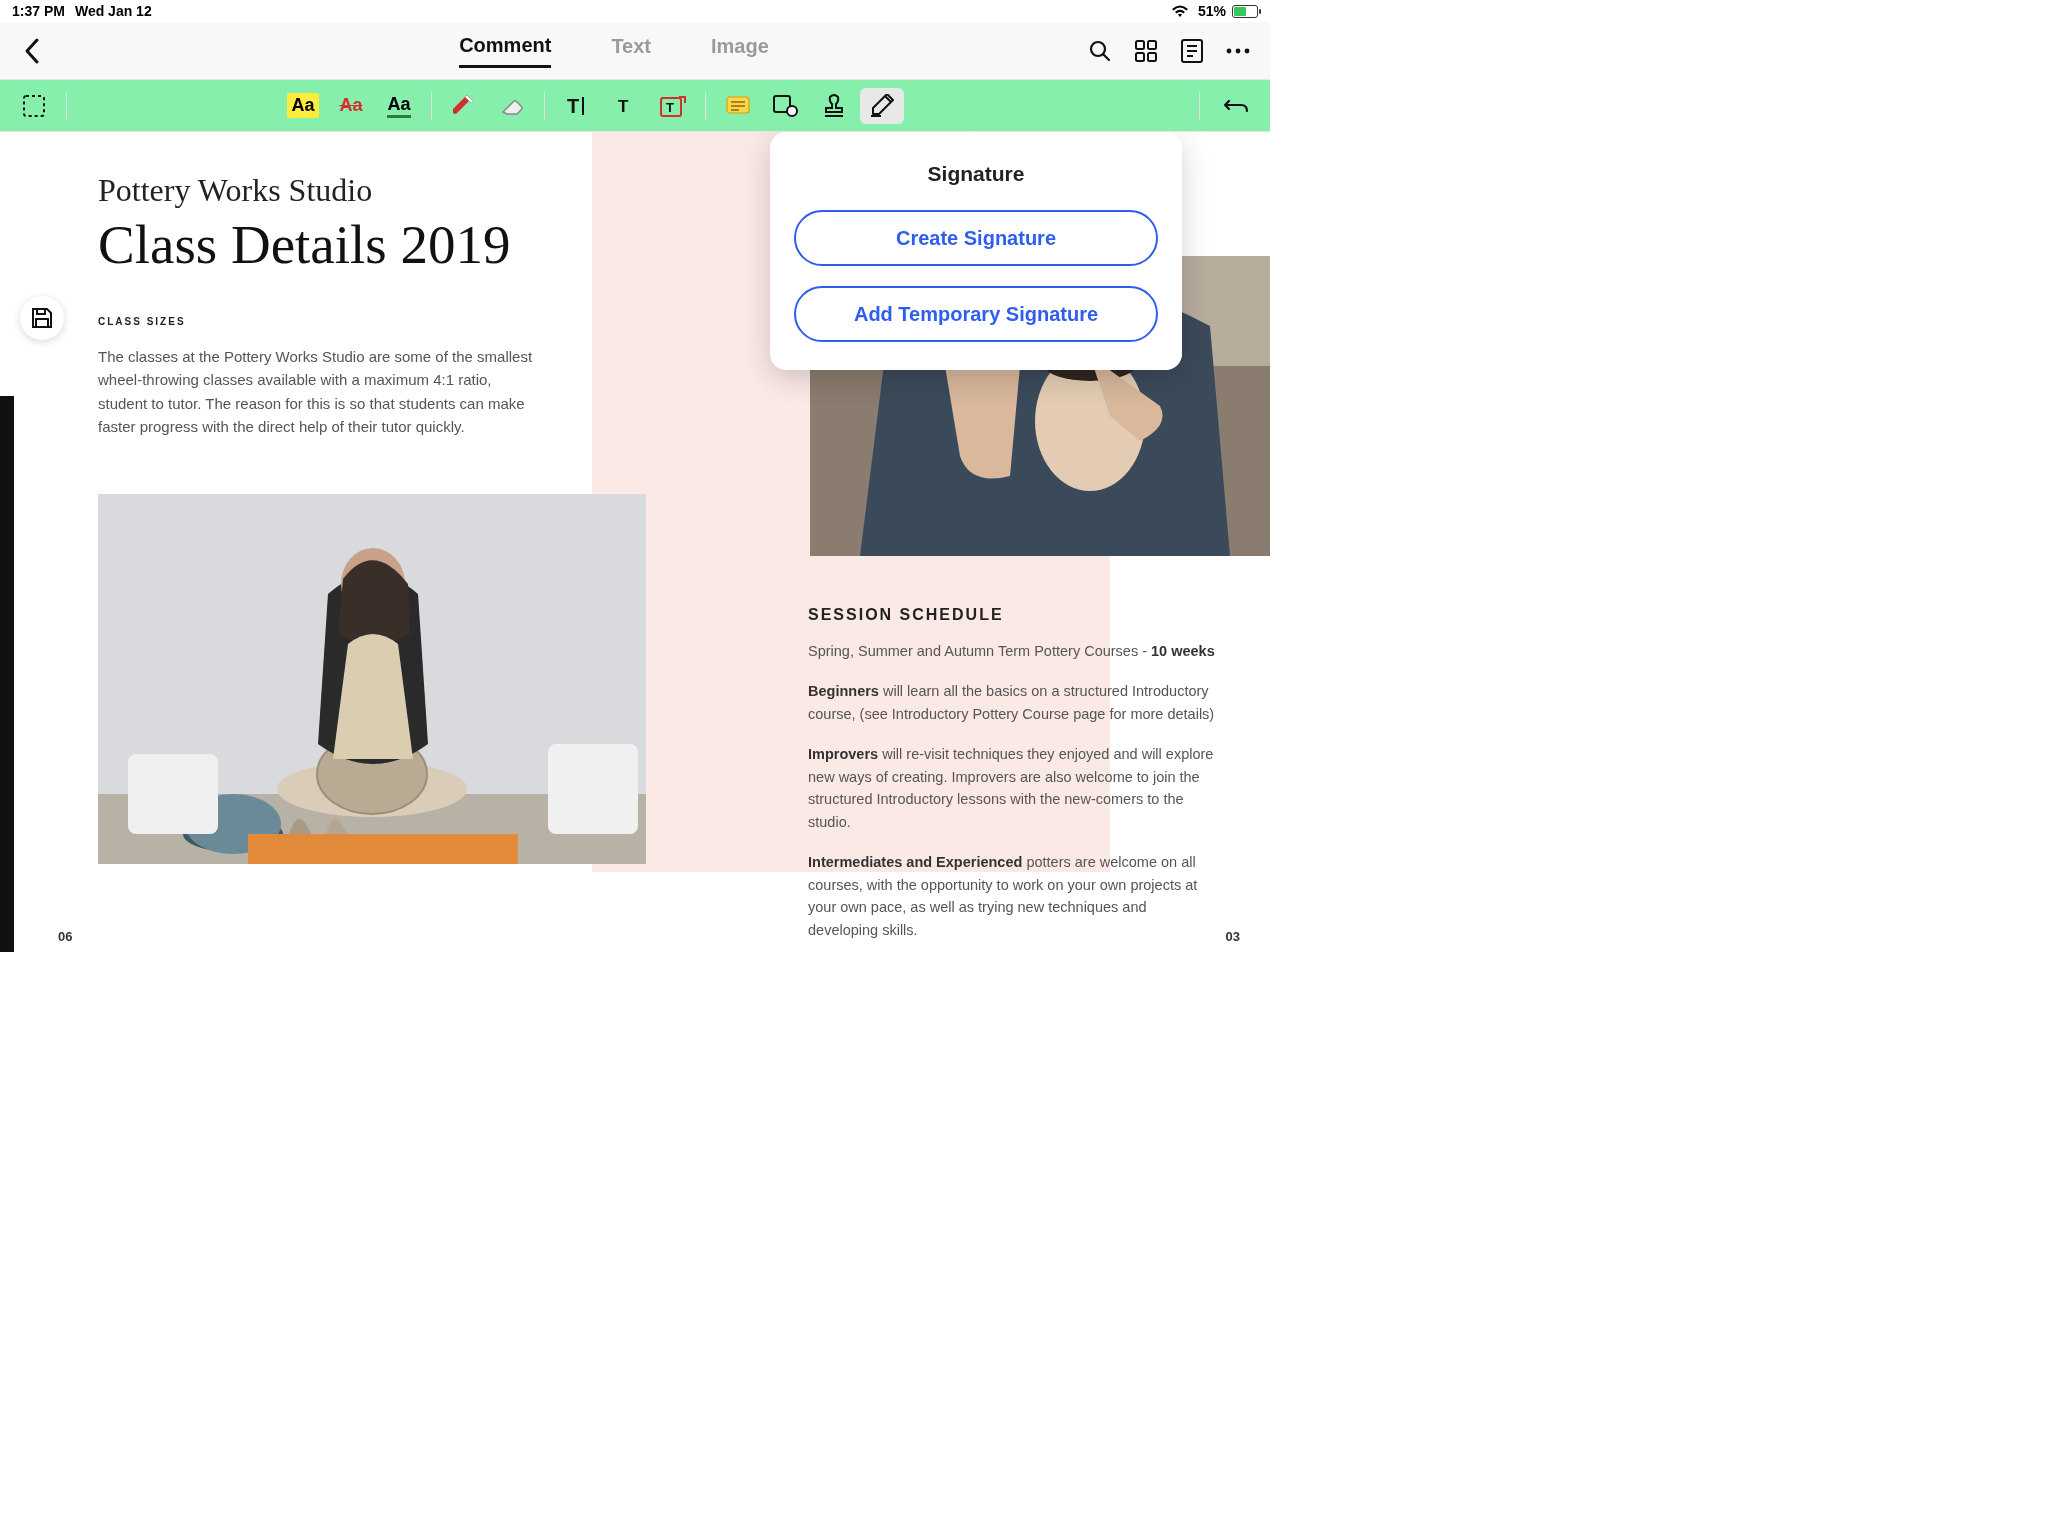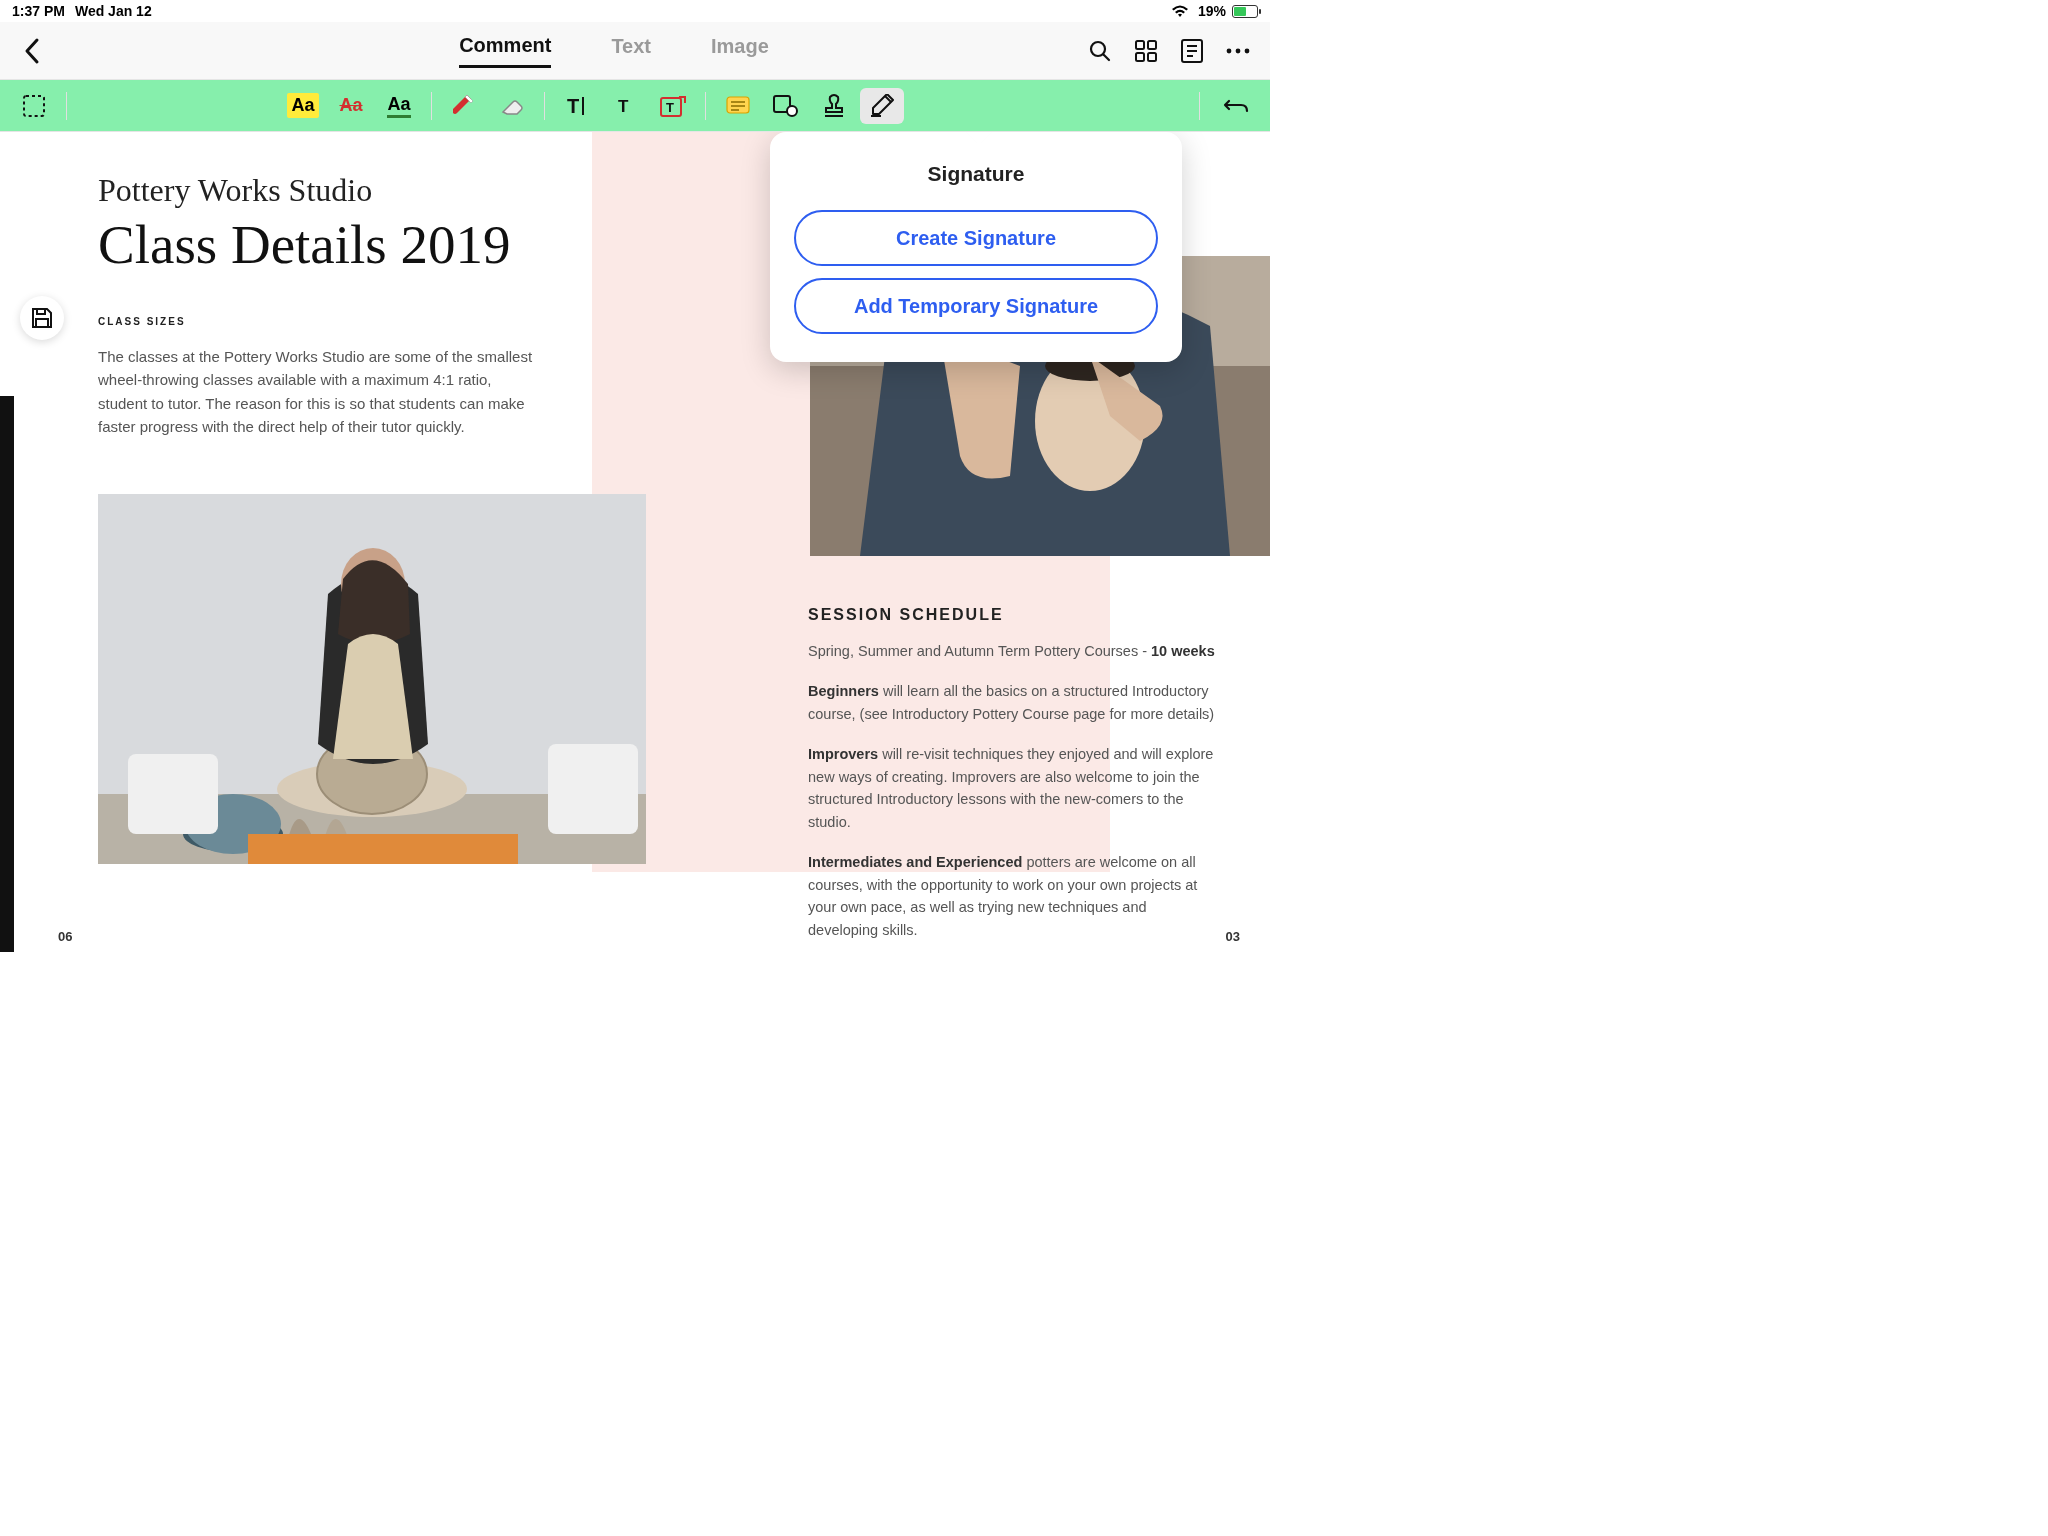--- a/index.html
+++ b/index.html
@@ -55,40 +55,40 @@
   .sched-line { font-size:14.5px; line-height:1.55; color:#555; margin-bottom:18px;}
   .sched-line b { color:#333; }
 
   .page-num-left { position:absolute; left:58px; bottom:8px; font-size:13px; color:#333; font-weight:600;}
   .page-num-right { position:absolute; right:30px; bottom:8px; font-size:13px; color:#333; font-weight:700;}
 
   
   .popover { position:absolute; left:770px; top:0px; width:412px; background:#fff; border-radius:16px; box-shadow:0 8px 30px rgba(0,0,0,0.18); padding:30px 24px 28px; z-index:20; }
   .popover::before { content:""; position:absolute; top:-9px; left:200px; width:18px; height:18px; background:#fff; transform:rotate(45deg); box-shadow:-2px -2px 4px rgba(0,0,0,0.05);}
   .popover-title { text-align:center; font-size:21px; font-weight:700; color:#222; margin-bottom:24px;}
-  .popover-btn { display:block; width:100%; height:56px; border:2px solid #2e5ef0; border-radius:30px; background:#fff; color:#2e5ef0; font-size:20px; font-weight:700; margin-bottom:12px; cursor:pointer;}
+  .popover-btn { display:block; width:100%; height:56px; border:2px solid #2e5ef0; border-radius:30px; background:#fff; color:#2e5ef0; font-size:20px; font-weight:700; margin-bottom:20px; cursor:pointer;}
   .popover-btn:last-child { margin-bottom:0; }
 
   svg { display:block; }
 </style>
 </head>
 <body>
 
 <div class="status-bar">
   <div class="status-left">
     <span>1:37 PM</span>
     <span>Wed Jan 12</span>
   </div>
   <div class="status-right">
     <span class="icon">
       <svg width="18" height="13" viewBox="0 0 18 13">
           <path d="M9 12 L7 9.5 Q9 8 11 9.5 Z M4 7 Q9 2.5 14 7 L12.3 8.5 Q9 5.6 5.7 8.5 Z M1 4 Q9 -3 17 4 L15.4 5.5 Q9 -0.3 2.6 5.5 Z" fill="#000"></path>
         </svg>
     </span>
-    <span>19%</span>
+    <span>51%</span>
     <span class="battery">
         <span class="battery-fill"></span>
       </span>
   </div>
 </div>
 
 <div class="top-nav">
   <div class="top-nav-left">
     <span class="icon">
       <svg width="18" height="28" viewBox="0 0 18 28">

